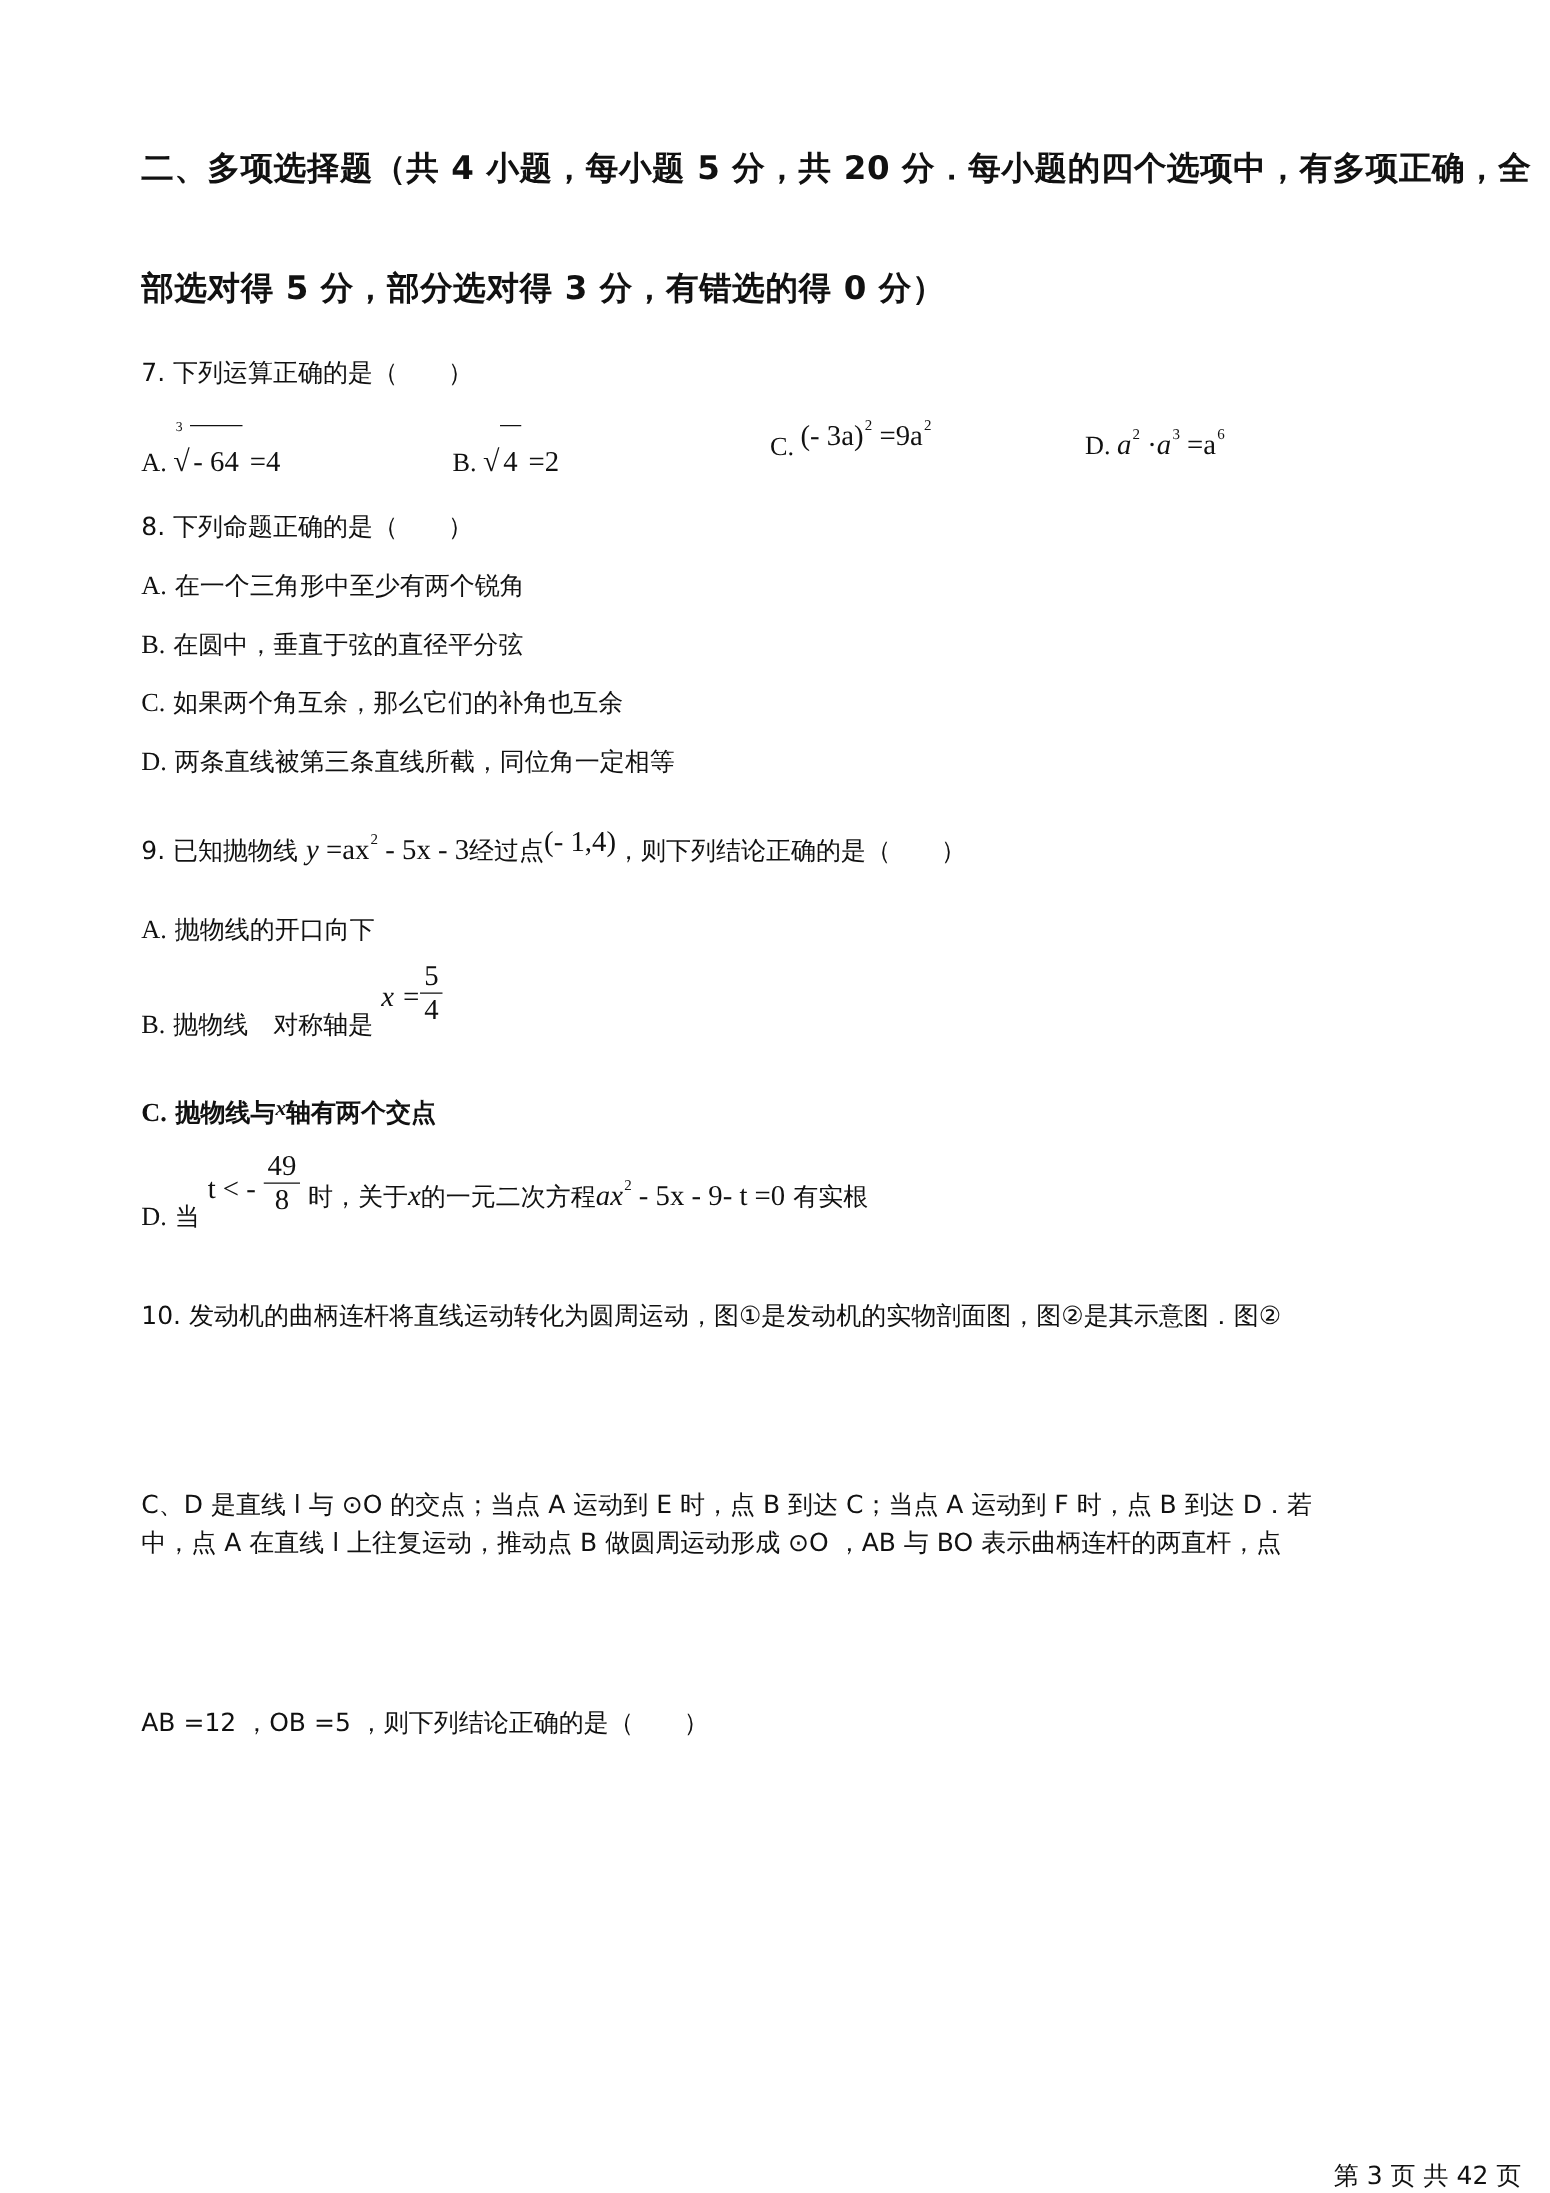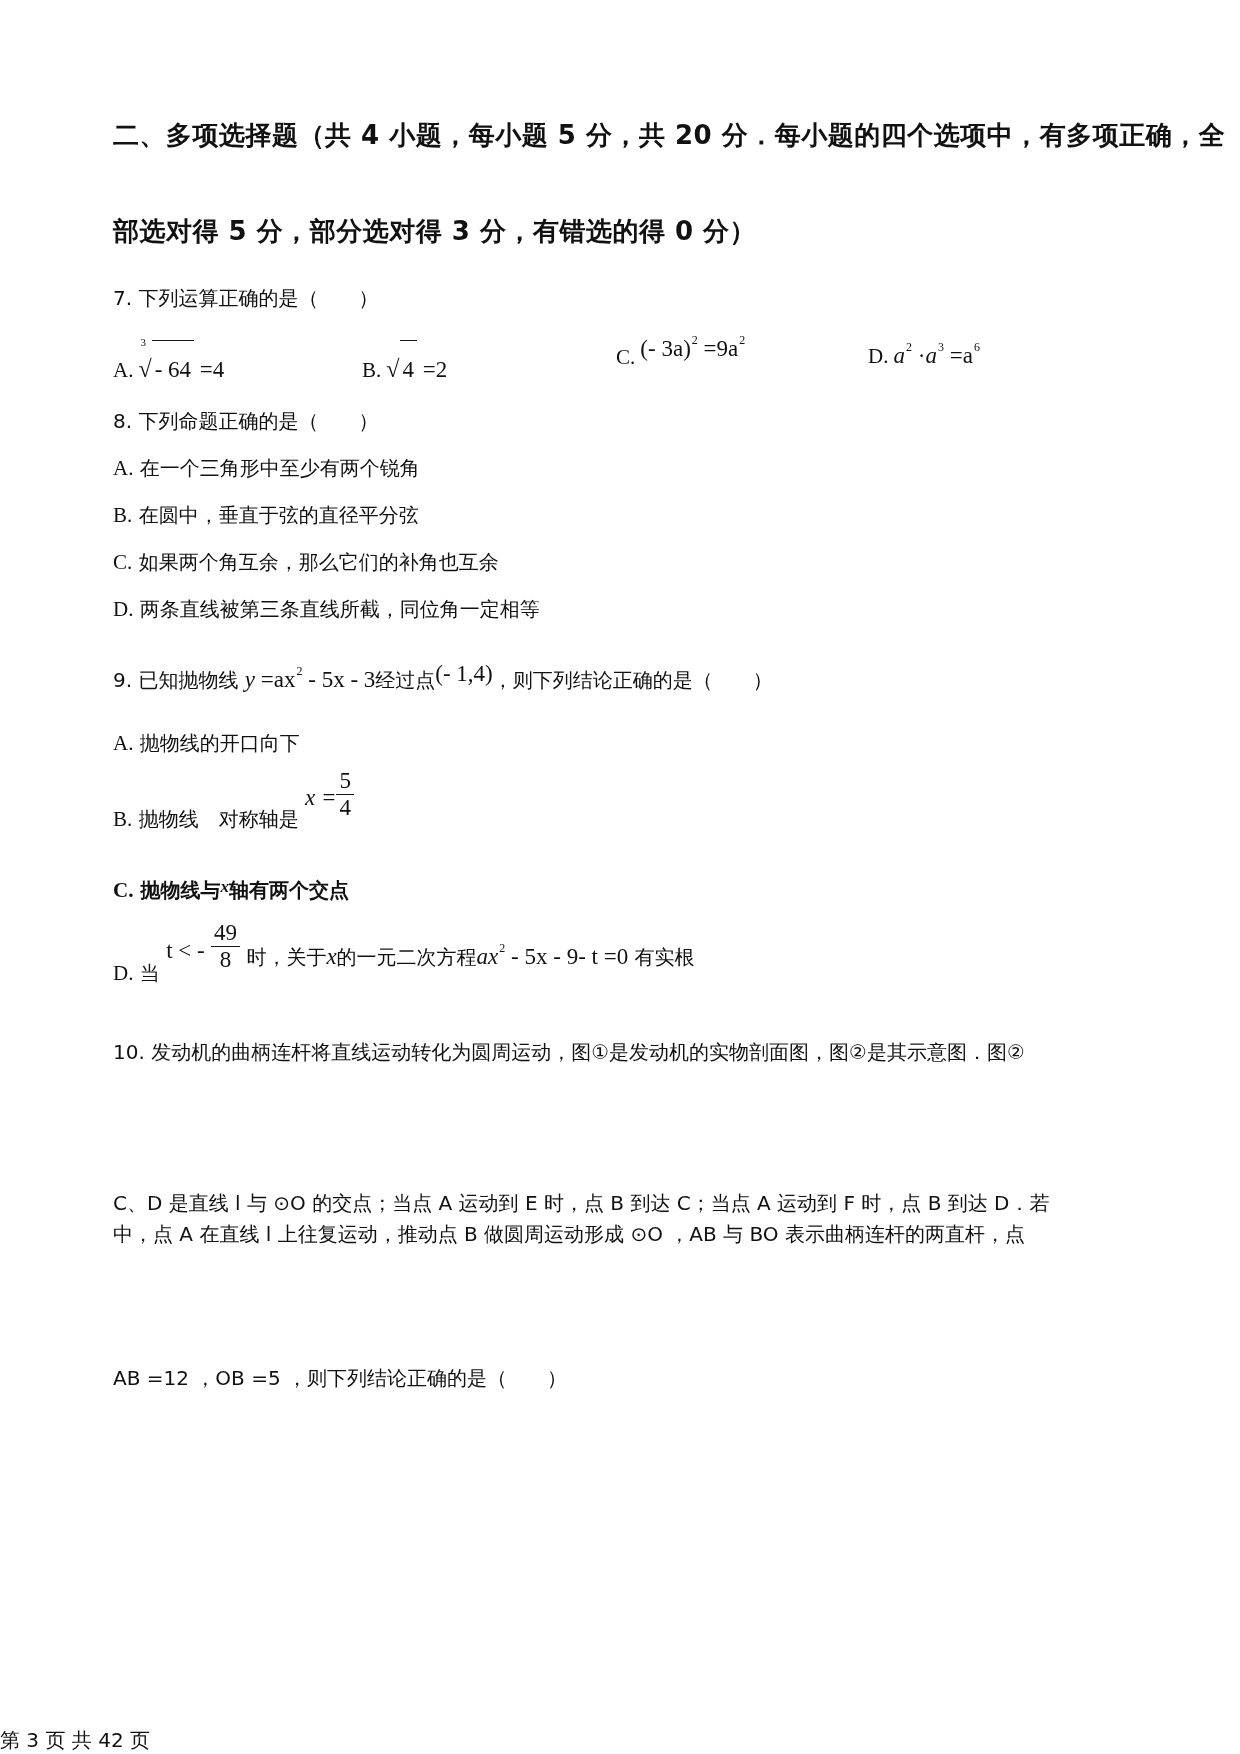--- a/index.html
+++ b/index.html
@@ -15,21 +15,21 @@
     .sup { font-size: 12px; vertical-align: 12px; margin-left: 1px; }
     .lbl { font-family: "Liberation Serif", "DejaVu Serif", serif; font-size: 21px; }
     .opt { position: absolute; white-space: nowrap; }
     .root { display: inline-block; position: relative; }
     .root .idx { font-size: 11px; position: absolute; left: 2px; top: -4px; }
     .root .rad { display: inline-block; font-size: 24px; }
     .root .arg { display: inline-block; border-top: 1.5px solid #111; padding: 17px 3px; line-height: 24px; }
     .frac { display: inline-block; vertical-align: middle; text-align: center; line-height: 26px; }
     .frac .num { display: block; border-bottom: 1.5px solid #111; padding: 0 3px; }
     .frac .den { display: block; padding: 0 3px; }
-    .footer { position: absolute; top: 1727px; left: 0; width: 1217px; text-align: left; font-size: 20px; }
+    .footer { position: absolute; top: 1727px; left: 0; width: 1217px; text-align: right; font-size: 20px; }
   </style>
 </head>
 <body>
 
 <div class="line section-title" style="top:121px;">二、多项选择题（共 4 小题，每小题 5 分，共 20 分．每小题的四个选项中，有多项正确，全</div>
 <div class="line section-title" style="top:217px;">部选对得 5 分，部分选对得 3 分，有错选的得 0 分）</div>
 
 <div class="line" style="top:284px;">7. 下列运算正确的是（　　）</div>
 
 <div>

